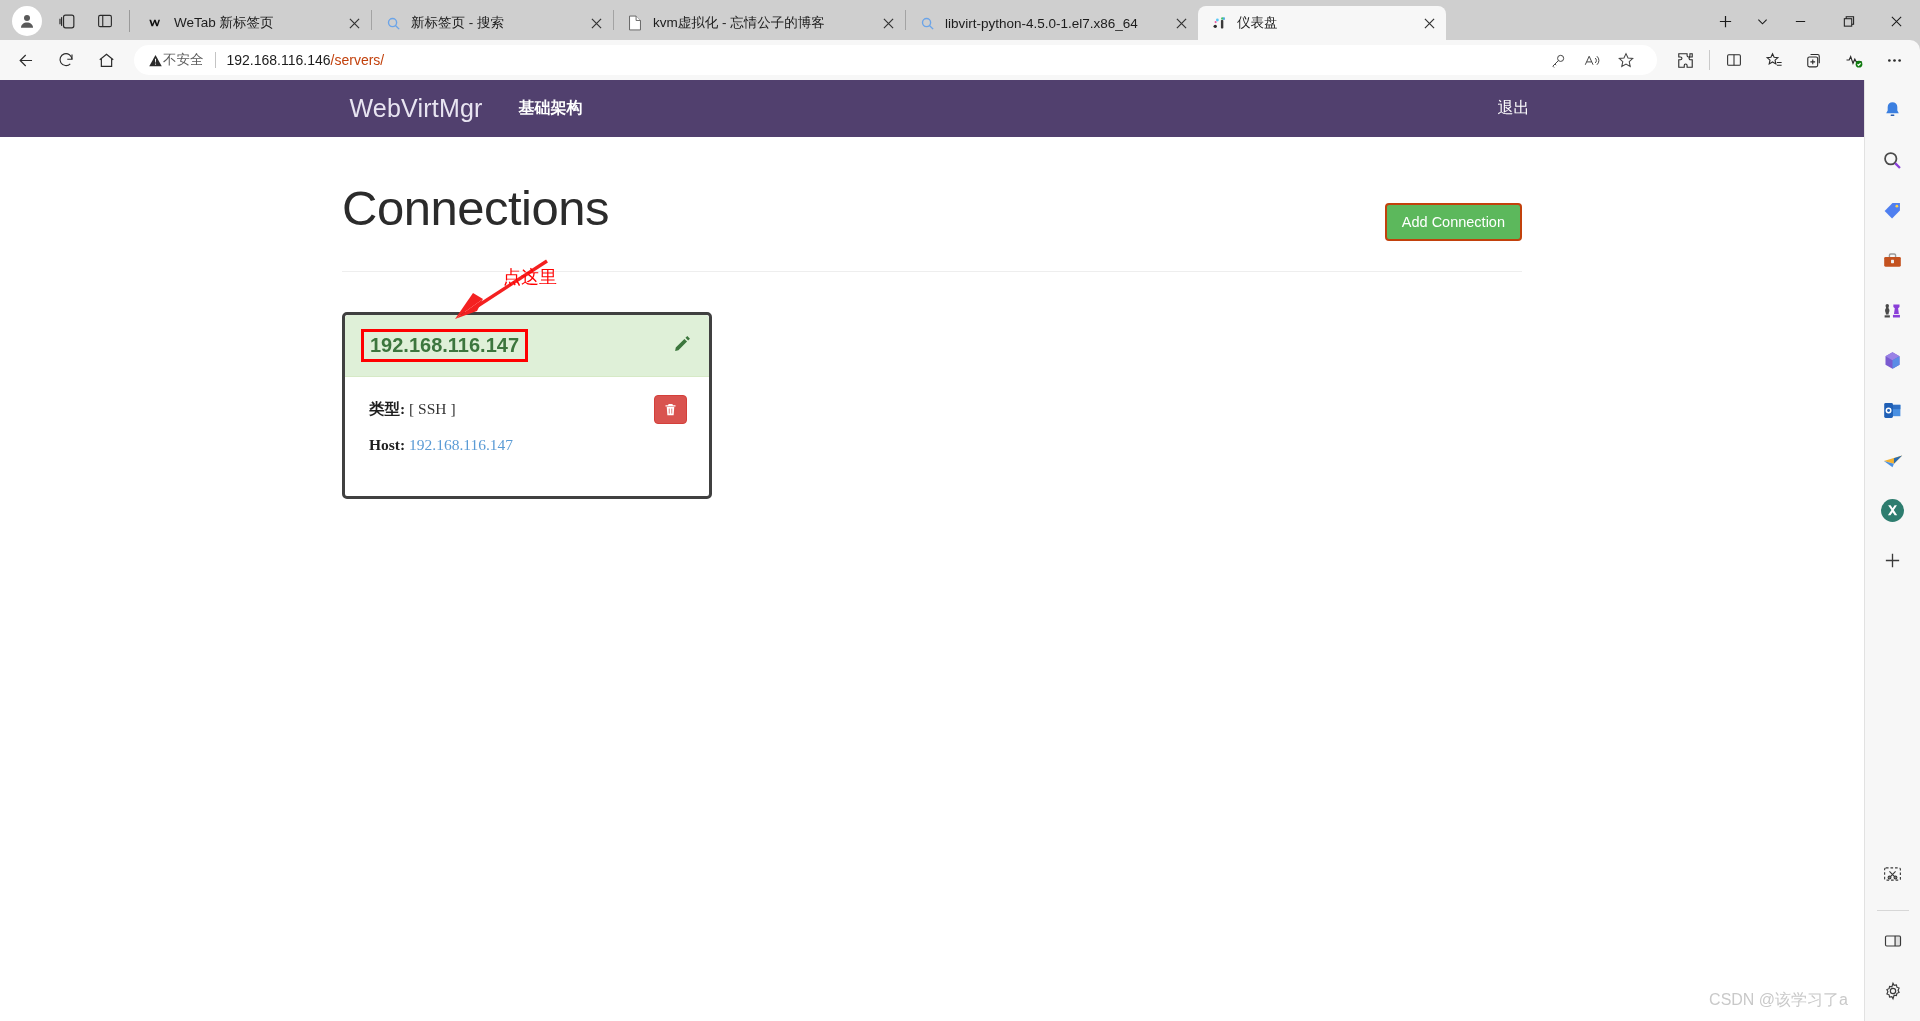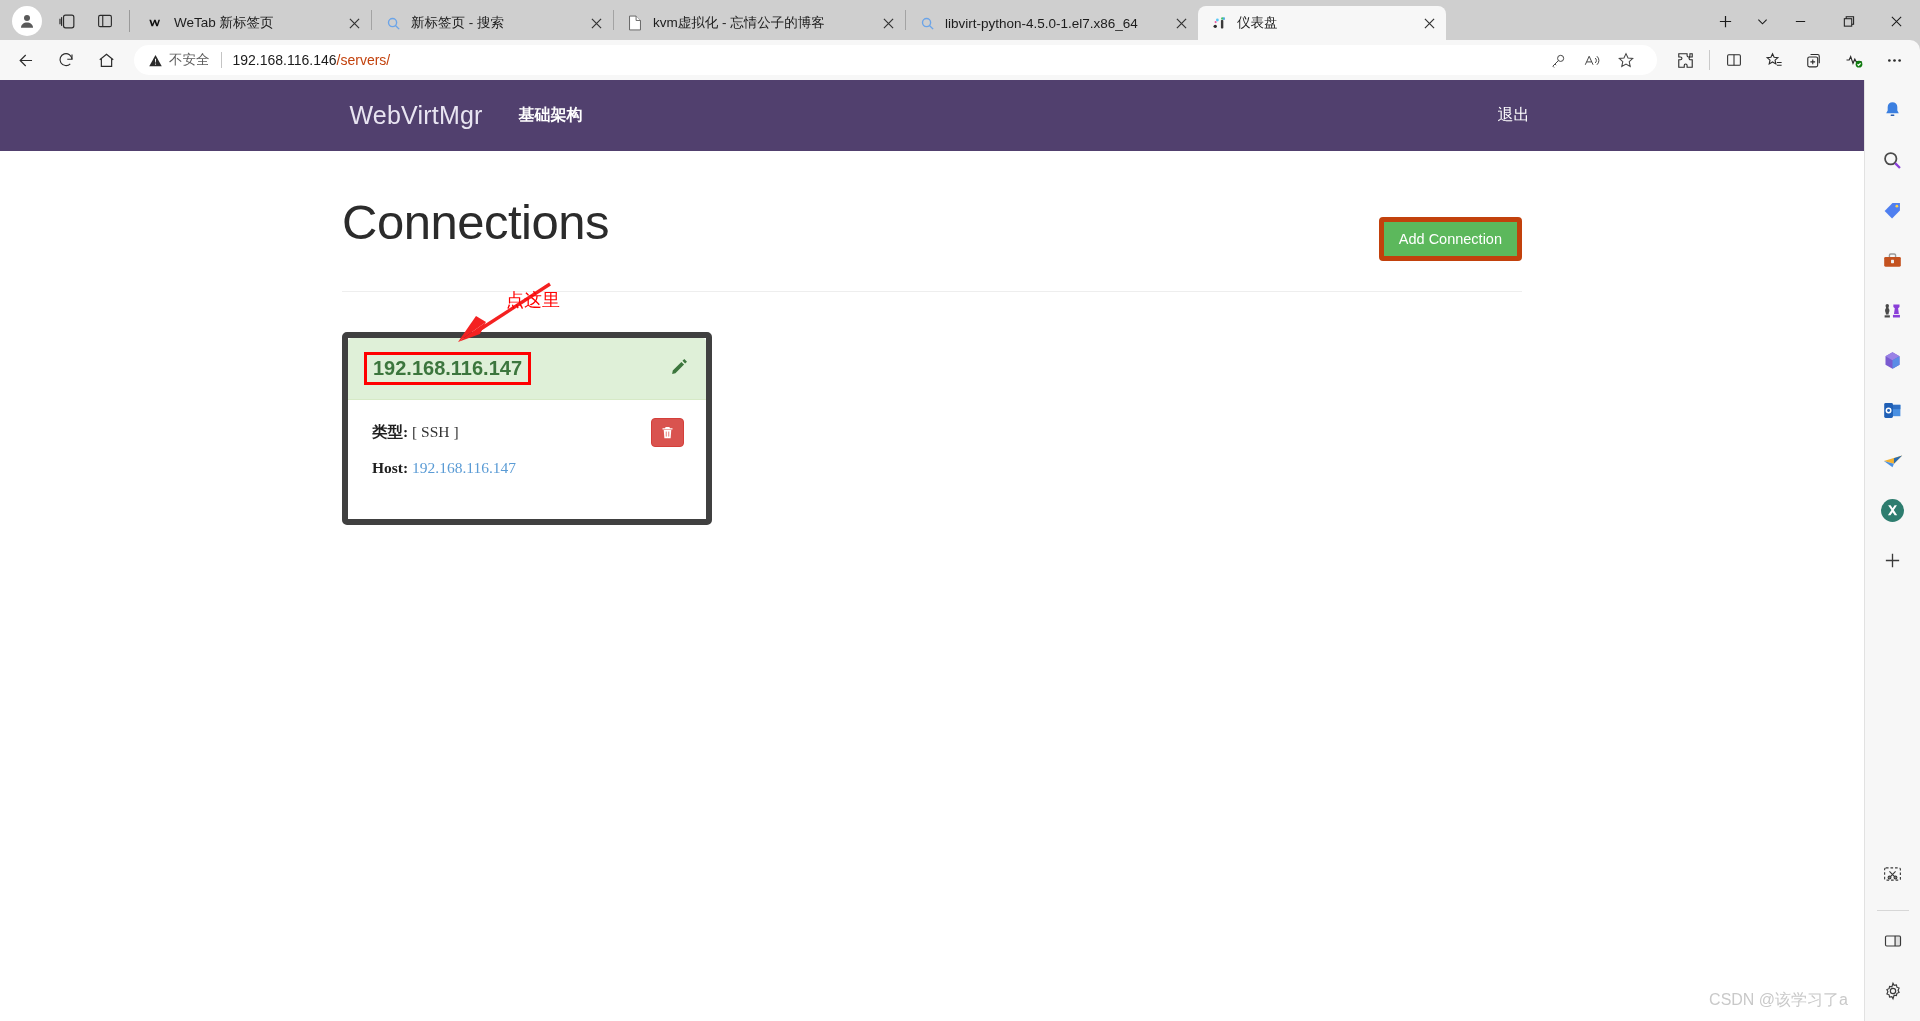--- a/index.html
+++ b/index.html
@@ -47,63 +47,63 @@
   
   .navbar {
     height:40px; background:#f7f7f7; display:flex; align-items:center; padding:0 6px;
     flex:0 0 40px; border-radius:0 10px 0 0;
   }
   .nav-icon { width:40px; height:34px; display:flex; align-items:center; justify-content:center; color:#2b2b2b; flex:0 0 40px; }
   .omnibox {
     flex:1 1 auto; height:30px; background:#ffffff; border-radius:15px; display:flex;
     align-items:center; padding:0 14px; margin:0 8px; min-width:0;
   }
-  .omni-warn { display:flex; align-items:center; gap:6px; color:#5c5c5c; font-size:13.5px; flex:0 0 auto; }
+  .omni-warn { display:flex; align-items:center; color:#5c5c5c; font-size:13.5px; flex:0 0 auto; }
   .omni-sep { width:1px; height:16px; background:#c4c4c4; margin:0 11px; flex:0 0 1px; }
   .omni-url { font-size:14px; color:#1c1c1c; white-space:nowrap; flex:1 1 auto; overflow:hidden; }
   .omni-url .dim { color:#c2410c; }
   .omni-actions { display:flex; align-items:center; flex:0 0 auto; }
   .omni-act { width:34px; height:30px; display:flex; align-items:center; justify-content:center; color:#3a3a3a; }
   .nav-sep { width:1px; height:20px; background:#cacaca; margin:0 4px; flex:0 0 1px; }
 
   
   .body-row { flex:1 1 auto; display:flex; min-height:0; background:#ffffff; }
   .page { flex:1 1 auto; background:#ffffff; position:relative; overflow:hidden; }
   .edgebar {
     flex:0 0 56px; background:#f7f7f7; border-left:1px solid #e2e2e2;
     display:flex; flex-direction:column; align-items:center; padding-top:10px;
   }
   .edge-icon { width:40px; height:40px; margin-bottom:10px; display:flex; align-items:center; justify-content:center; font-size:19px; }
   .edge-spacer { flex:1 1 auto; }
   .edge-rule { width:32px; height:1px; background:#d7d7d7; margin:6px 0 10px 0; }
 
   
   .wvm-nav {
-    height:71px; background:#51406e; display:flex; align-items:center;
+    height:57px; background:#51406e; display:flex; align-items:center;
     padding:0 0 0 15px;
   }
   .wvm-inner { width:1180px; margin:0 auto; display:flex; align-items:center; height:100%; }
   .wvm-brand { color:#e8e4f1; font-size:25px; letter-spacing:.2px; margin-right:36px; }
   .wvm-link { color:#ffffff; font-size:16px;font-weight:bold; }
   .wvm-spacer { flex:1 1 auto; }
   .wvm-logout { color:#ffffff; font-size:16px; }
 
   .container { width:1180px; margin:12px auto; padding-top:34px; position:relative; }
   .page-head { display:flex; align-items:flex-start; justify-content:space-between; }
   .page-title { font-size:49px; font-weight:normal; color:#2b2b2b; line-height:1.05; letter-spacing:-0.5px; }
   .btn-add {
-    background:#5cb85c; border:5px solid #c2410c; color:#ffffff; font-size:14.5px;
+    background:#5cb85c; border:2px solid #c2410c; color:#ffffff; font-size:14.5px;
     padding:9px 15px; border-radius:4px; margin-top:20px;
   }
   .hr { border-top:1px solid #eeeeee; margin-top:30px; }
 
   
   .cards { padding-top:40px; display:flex; }
   .card {
-    width:370px; border:6px solid #404040; border-radius:5px; background:#ffffff;
+    width:370px; border:3px solid #404040; border-radius:5px; background:#ffffff;
     position:relative;
   }
   .card-head {
     background:#dff0d8; border-bottom:1px solid #d6e9c6; border-radius:4px 4px 0 0;
     padding:14px 16px; display:flex; align-items:center; justify-content:space-between;
     min-height:52px;
   }
   .card-name { color:#3c763d; font-size:20px; font-weight:bold; border:3px solid #ff0000; padding:2px 6px; line-height:1.15; }
   .pencil { color:#3c763d; }
   .card-body { padding:22px 24px 26px 24px; position:relative;font-family:Liberation Serif, serif; }

